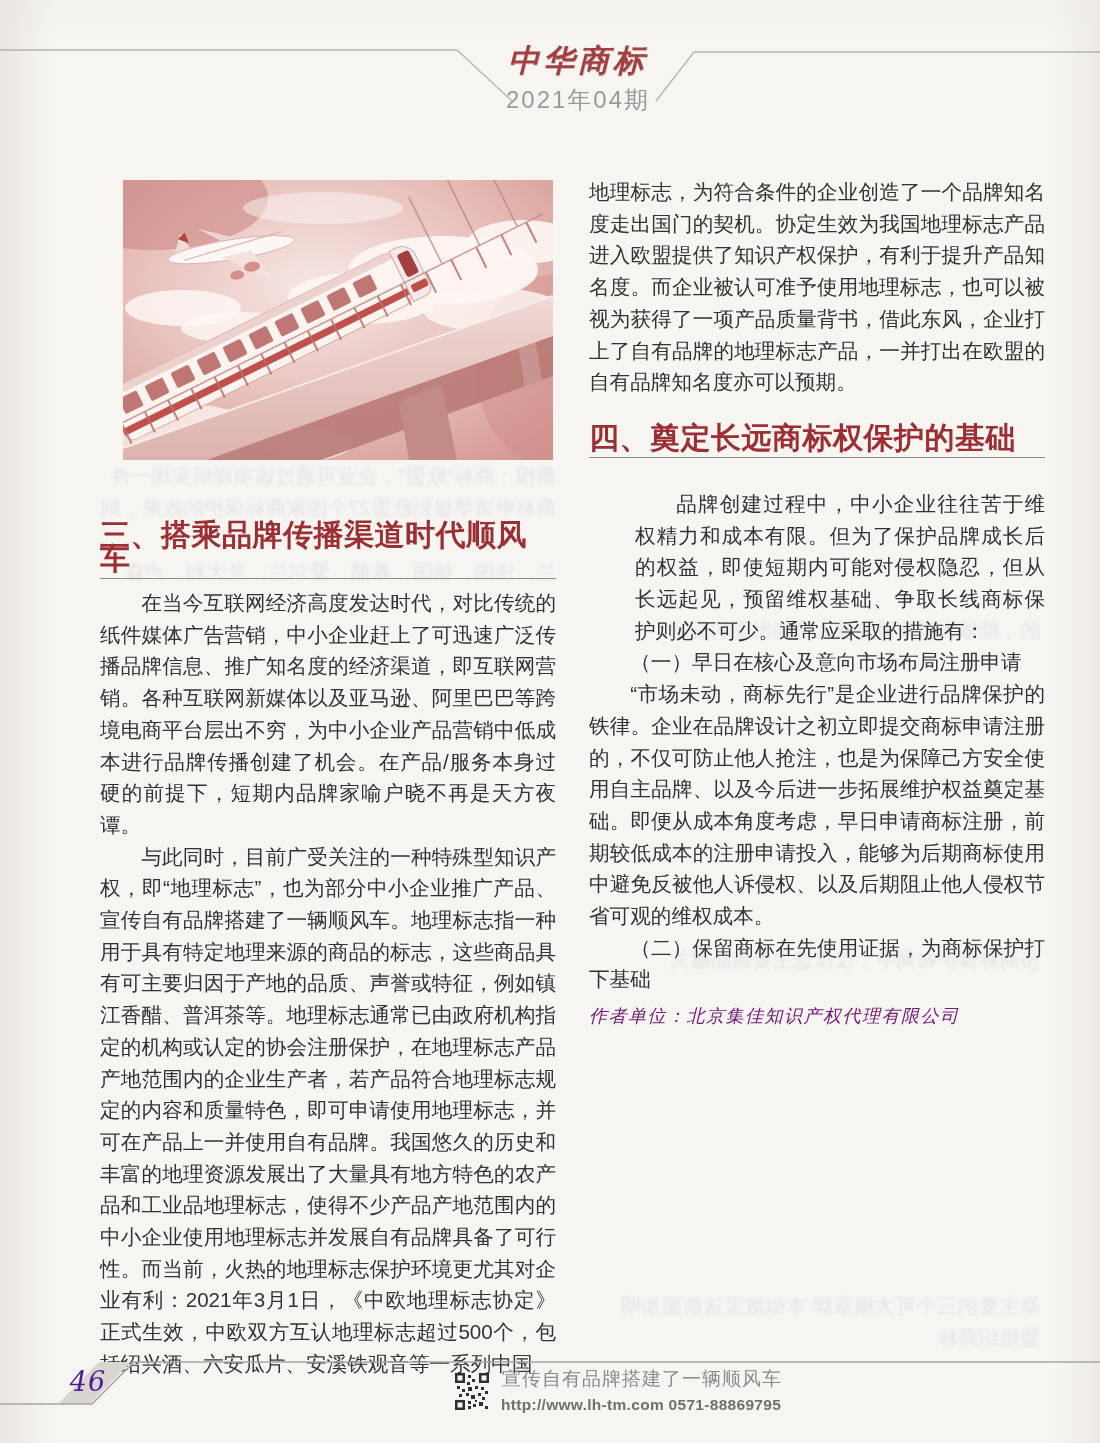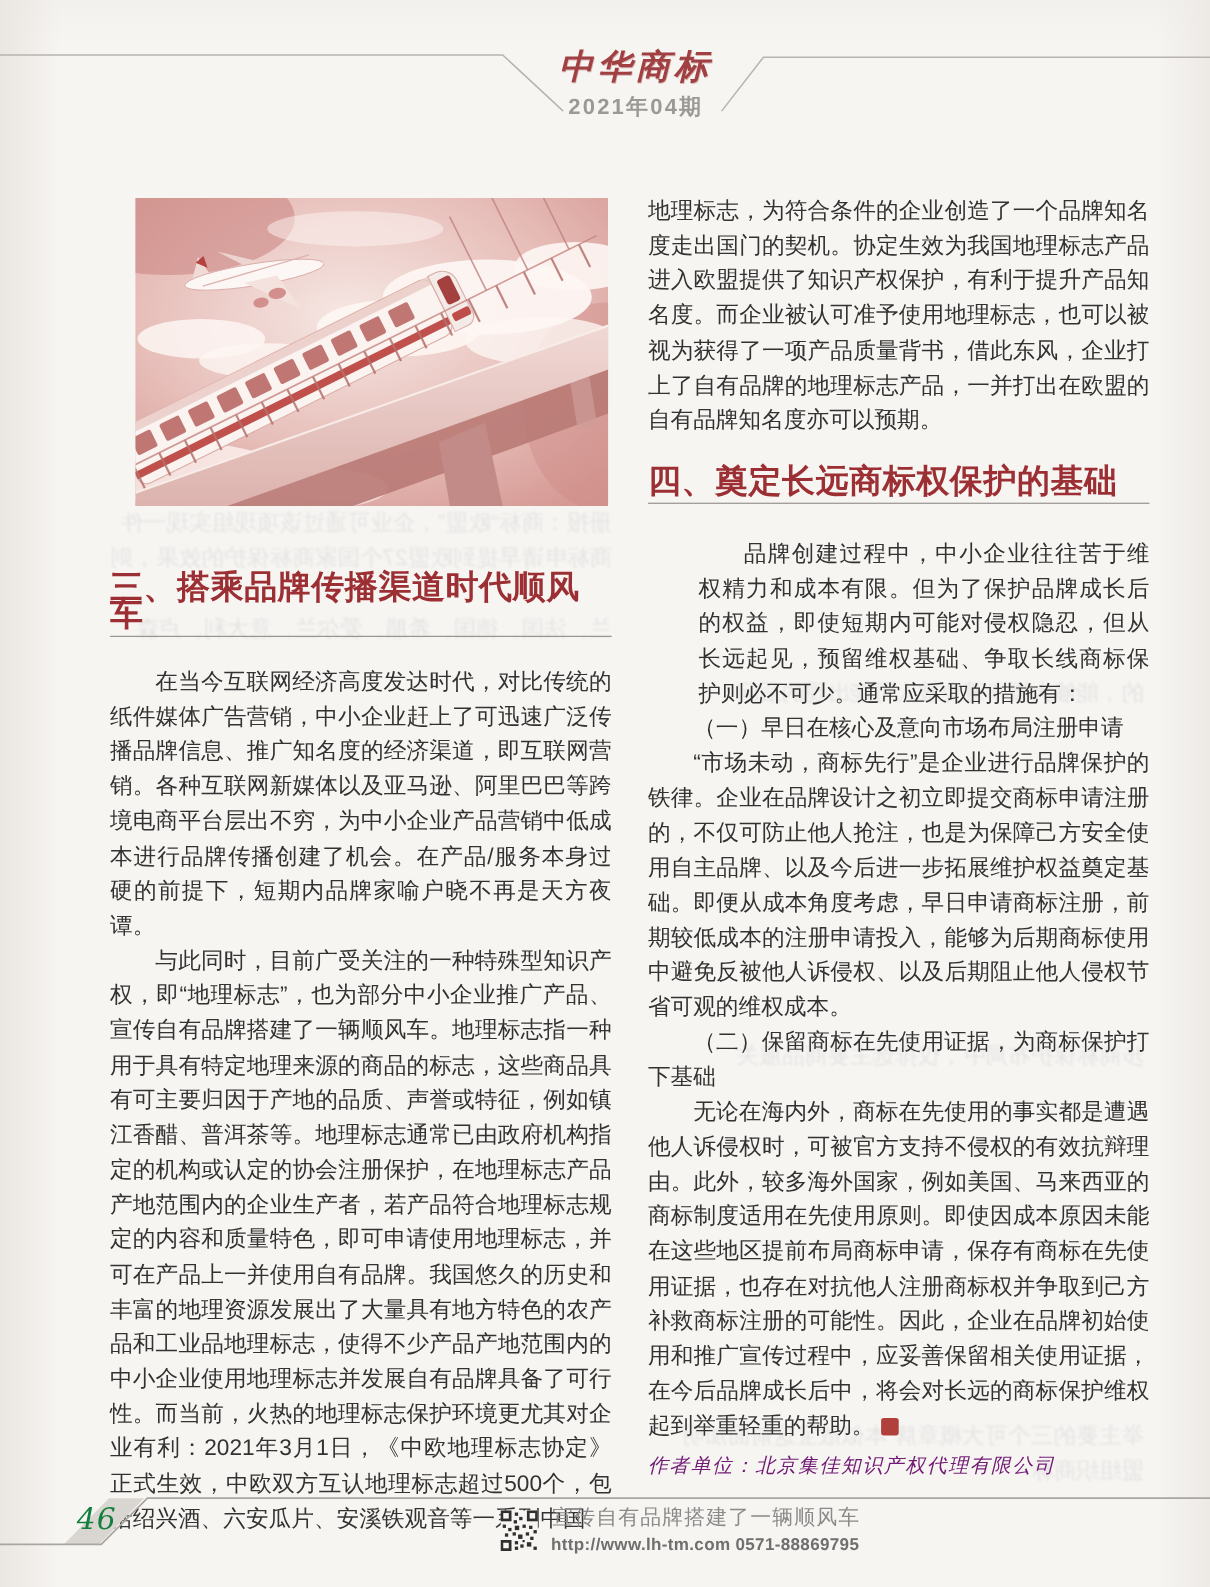--- a/index.html
+++ b/index.html
@@ -17,42 +17,42 @@
   
   .rules-svg{position:absolute;left:0;top:0;pointer-events:none;}
   .journal-title{
     left:448px;top:40px;width:260px;text-align:center;
     font-family:Liberation Mono, monospace;font-style:italic;font-weight:bold;
     font-size:31px;color:#a04043;letter-spacing:4px;
     text-shadow:0.6px 0.6px 0 rgba(160,64,67,.35);
   }
   .journal-issue{
     left:448px;top:84px;width:260px;text-align:center;
-    font-weight:bold;font-size:20px;color:#9b9997;letter-spacing:2px;
+    font-weight:normal;font-size:24px;color:#9b9997;letter-spacing:2px;
   }
   
   .hero{left:123px;top:180px;width:430px;height:280px;overflow:hidden;
         box-shadow:0 0 0 1px rgba(190,140,135,.25) inset;}
   
   .col{width:456px;}
   .col.left{left:100px;top:523px;}
   .col.right{left:589px;top:176px;}
   h2.sec{
     margin:0;font-size:30px;line-height:24px;font-weight:bold;
     color:#9c2f33;letter-spacing:.5px;
     padding-bottom:7px;border-bottom:1.5px solid #8e8b88;
   }
   h2.sec.four{margin-top:28px;}
   .body-text p{
     margin:0;font-size:20.6px;line-height:31.7px;
     text-align:justify;text-justify:inter-ideograph;
     color:#323232;
   }
   .body-text p.indent{text-indent:2em;}
-  .col.left .body-text{margin-top:25px;}
+  .col.left .body-text{margin-top:8px;}
   .col.right p.intro{margin-top:30px;margin-left:46px;}
   p.author{
     margin:5px 0 0 0;
     font-family:"DejaVu Serif",serif;font-style:italic;
     font-size:18px;letter-spacing:1.5px;color:#701a75;
   }
   .seal{
     display:inline-grid;grid-template-columns:8px 8px;
     width:16px;height:16px;margin-left:6px;vertical-align:-2px;
     background:#b0403c;border-radius:2.5px;
@@ -63,21 +63,21 @@
   .bleed{
     position:absolute;transform:scaleX(-1);
     color:#6c7480;opacity:.13;filter:blur(1.1px);
     font-size:20.6px;line-height:31.7px;text-align:justify;
     pointer-events:none;user-select:none;
   }
   
   .page-number{
     left:64px;top:1366px;width:48px;text-align:center;
     font-family:"DejaVu Serif",serif;font-style:italic;
-    font-size:27px;color:#15803d;letter-spacing:1px;
+    font-size:27px;color:#4c1d95;letter-spacing:1px;
   }
   .footer-company{
     left:502px;top:1366px;font-size:19px;color:#8a8a8a;letter-spacing:1px;
   }
   .footer-contact{
     left:501px;top:1396px;font-size:15.5px;font-weight:bold;color:#6f6f6f;letter-spacing:.3px;
   }
   .qr{left:455px;top:1373px;width:34px;height:37px;}
 </style>
 </head>
@@ -202,21 +202,20 @@
   </div>
 </div>
 
 <div class="abs col right body-text">
   <p>地理标志，为符合条件的企业创造了一个品牌知名度走出国门的契机。协定生效为我国地理标志产品进入欧盟提供了知识产权保护，有利于提升产品知名度。而企业被认可准予使用地理标志，也可以被视为获得了一项产品质量背书，借此东风，企业打上了自有品牌的地理标志产品，一并打出在欧盟的自有品牌知名度亦可以预期。</p>
   <h2 class="sec four">四、奠定长远商标权保护的基础</h2>
   <p class="indent intro">品牌创建过程中，中小企业往往苦于维权精力和成本有限。但为了保护品牌成长后的权益，即使短期内可能对侵权隐忍，但从长远起见，预留维权基础、争取长线商标保护则必不可少。通常应采取的措施有：</p>
   <p class="indent">（一）早日在核心及意向市场布局注册申请</p>
   <p class="indent">“市场未动，商标先行”是企业进行品牌保护的铁律。企业在品牌设计之初立即提交商标申请注册的，不仅可防止他人抢注，也是为保障己方安全使用自主品牌、以及今后进一步拓展维护权益奠定基础。即便从成本角度考虑，早日申请商标注册，前期较低成本的注册申请投入，能够为后期商标使用中避免反被他人诉侵权、以及后期阻止他人侵权节省可观的维权成本。</p>
   <p class="indent">（二）保留商标在先使用证据，为商标保护打下基础</p>
-  <p class="indent"><span>无论在海内外，商标在先使用的事实都是遭遇他人诉侵权时，可被官方支持不侵权的有效抗辩理由。此外，较多海外国家，例如美国、马来西亚的商标制度适用在先使用原则。即使因成本原因未能在这些地区提前布局商标申请，保存有商标在先使用证据，也存在对抗他人注册商标权并争取到己方补救商标注册的可能性。因此，企业在品牌初始使用和推广宣传过程中，应妥善保留相关使用证据，在今后品牌成长后中，将会对长远的商标保护维权起到举重轻重的帮助。</span><span class="seal">中华商标</span></p>
   <p class="author">作者单位：北京集佳知识产权代理有限公司</p>
 </div>
 
 <svg class="rules-svg" style="top:1340px;" width="1100" height="103" viewBox="0 0 1100 103">
   <polygon points="99,22 131,22 90,64 58,64" fill="#d9d6d2"></polygon>
   <path d="M0,64 H92 L134,22 H1100" fill="none" stroke="#a9a6a2" stroke-width="1.6"></path>
 </svg>
 <div class="abs page-number">46</div>
 <svg class="abs qr" viewBox="0 0 34 37">
   <rect width="34" height="37" fill="#f7f5f2"></rect>

